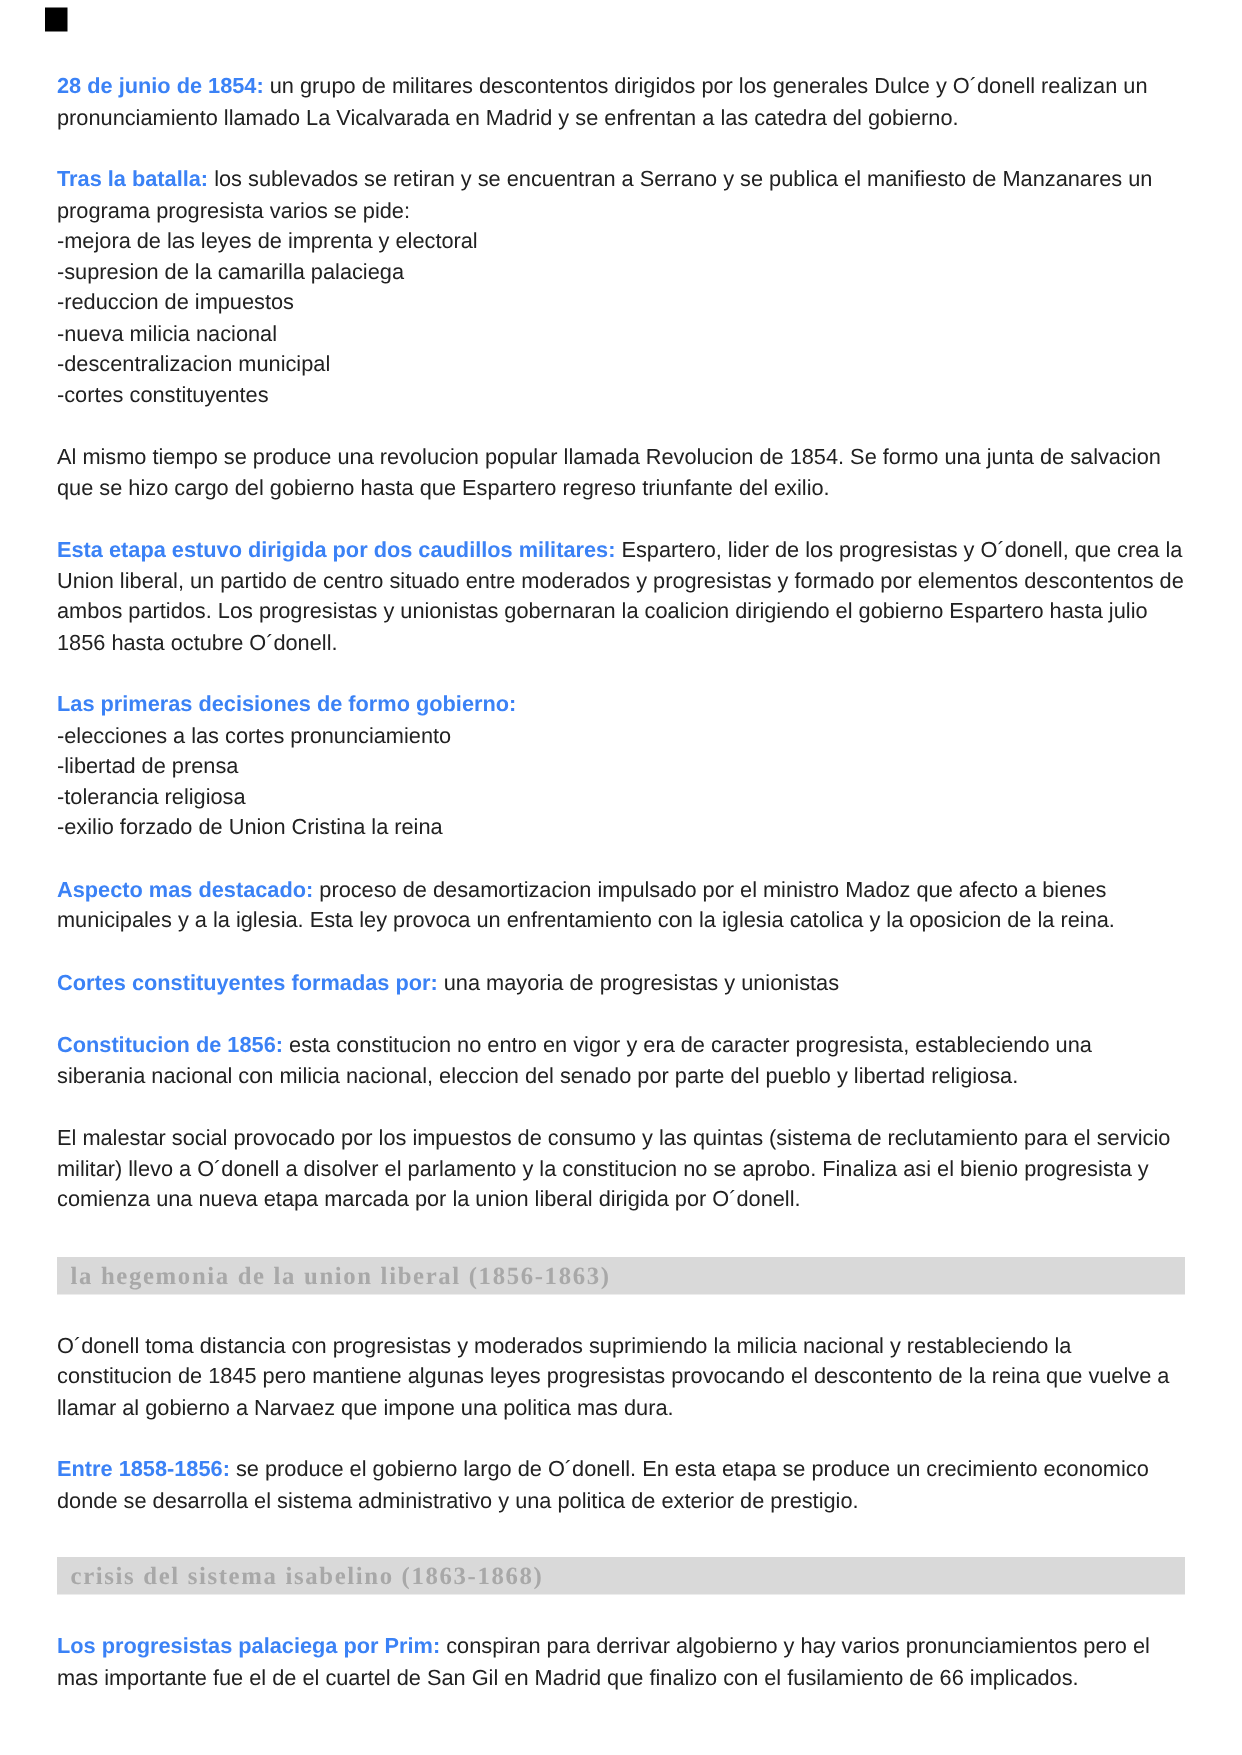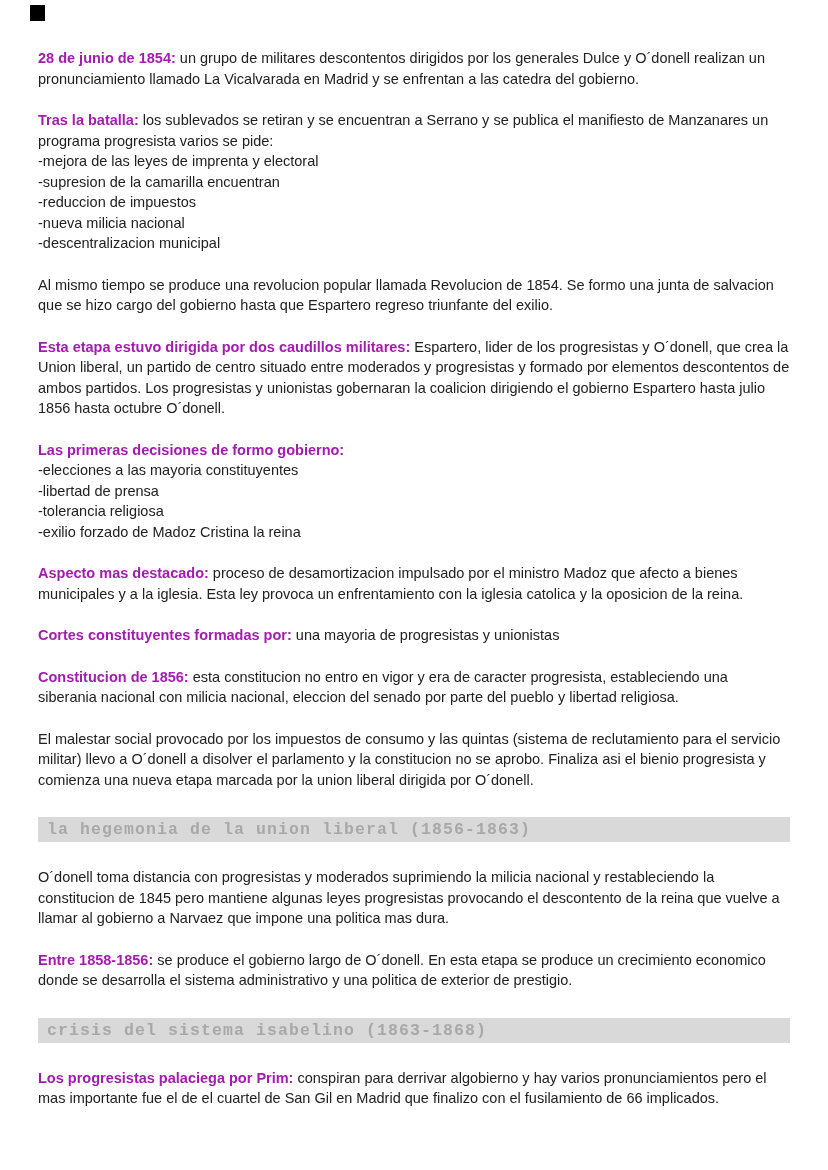--- a/index.html
+++ b/index.html
@@ -10,26 +10,26 @@
     min-height: 1170px;
     background: #ffffff;
     font-family: "Liberation Sans", sans-serif;
     color: #212121;
     padding: 48px 38px 26px 38px;
     font-size: 14.5px;
     line-height: 20.5px;
   }
   .block { margin: 0 0 21px 0; }
   p.para { margin: 0; }
-  strong.lead { font-weight: 700; color: #a21caf; }
+  strong.lead { font-weight: 700; color: #3b82f6; }
   .list-line { margin: 0; }
   .section-heading {
     background: #d9d9d9;
     color: #a8a8a8;
-    font-family: Liberation Mono, monospace;
+    font-family: Liberation Serif, serif;
     font-weight: 700;
     font-size: 16.5px;
     letter-spacing: 1.1px;
     line-height: 23px;
     padding: 1px 9px;
     margin: 27px 0 25px 0;
   }
   .corner-mark {
     position: absolute;
     background: #000000;
@@ -44,42 +44,43 @@
   <div class="corner-mark top"></div>
 
   <div class="block">
     <p class="para"><strong class="lead">28 de junio de 1854:</strong><span> un grupo de militares descontentos dirigidos por los generales Dulce y O´donell realizan un pronunciamiento llamado La Vicalvarada en Madrid y se enfrentan a las catedra del gobierno.</span></p>
   </div>
 
   <div class="block">
     <p class="para"><strong class="lead">Tras la batalla:</strong><span> los sublevados se retiran y se encuentran a Serrano y se publica el manifiesto de Manzanares un programa progresista  varios se pide:</span></p>
     <div class="list">
       <div class="list-line">-mejora de las leyes de imprenta y electoral</div>
-      <div class="list-line">-supresion de la camarilla encuentran</div>
+      <div class="list-line">-supresion de la camarilla palaciega</div>
       <div class="list-line">-reduccion de impuestos</div>
       <div class="list-line">-nueva milicia nacional</div>
       <div class="list-line">-descentralizacion municipal</div>
+      <div class="list-line">-cortes constituyentes</div>
     </div>
   </div>
 
   <div class="block">
     <p class="para"><span>Al mismo tiempo se produce  una revolucion popular llamada Revolucion de 1854. Se formo una junta de salvacion que se hizo cargo del gobierno hasta que Espartero regreso triunfante del exilio.</span></p>
   </div>
 
   <div class="block">
     <p class="para"><strong class="lead">Esta etapa estuvo dirigida por dos caudillos militares:</strong><span> Espartero, lider de los progresistas y O´donell, que crea la Union liberal, un partido de centro situado entre moderados y progresistas y formado por elementos descontentos de ambos partidos. Los progresistas y unionistas gobernaran la coalicion dirigiendo el gobierno Espartero hasta julio 1856 hasta octubre O´donell.</span></p>
   </div>
 
   <div class="block">
     <p class="para"><strong class="lead">Las primeras decisiones de formo gobierno:</strong></p>
     <div class="list">
-      <div class="list-line">-elecciones a las mayoria constituyentes</div>
+      <div class="list-line">-elecciones a las cortes pronunciamiento</div>
       <div class="list-line">-libertad de prensa</div>
       <div class="list-line">-tolerancia religiosa</div>
-      <div class="list-line">-exilio forzado de Madoz Cristina la reina</div>
+      <div class="list-line">-exilio forzado de Union Cristina la reina</div>
     </div>
   </div>
 
   <div class="block">
     <p class="para"><strong class="lead">Aspecto mas destacado:</strong><span> proceso de desamortizacion impulsado por el ministro Madoz que afecto a bienes municipales y a la iglesia. Esta ley provoca un enfrentamiento con la iglesia catolica y la oposicion de la reina.</span></p>
   </div>
 
   <div class="block">
     <p class="para"><strong class="lead">Cortes constituyentes formadas por:</strong><span> una mayoria de progresistas y unionistas</span></p>
   </div>

